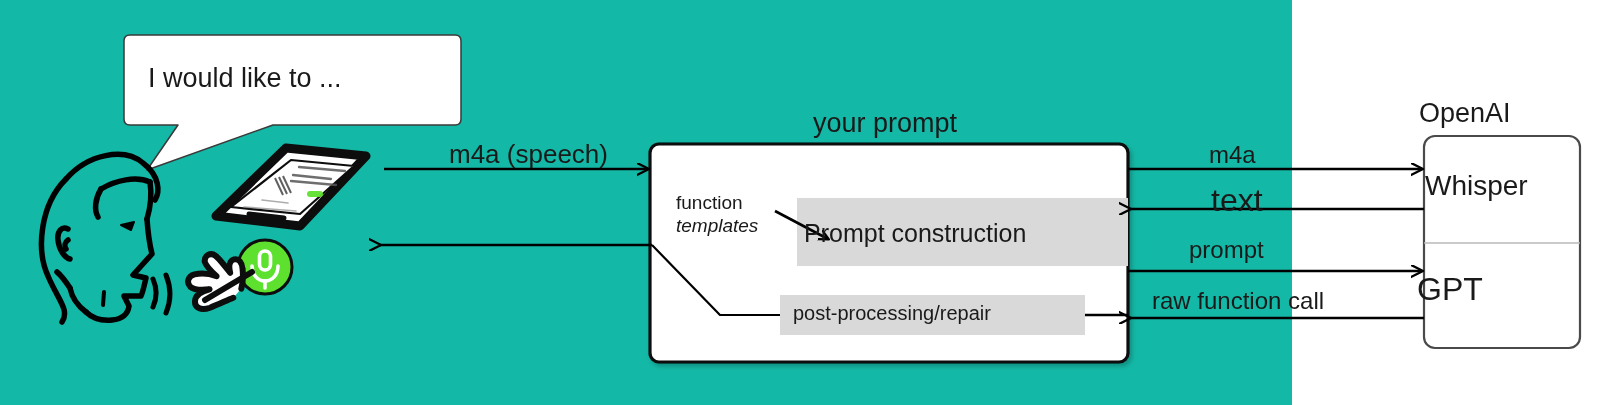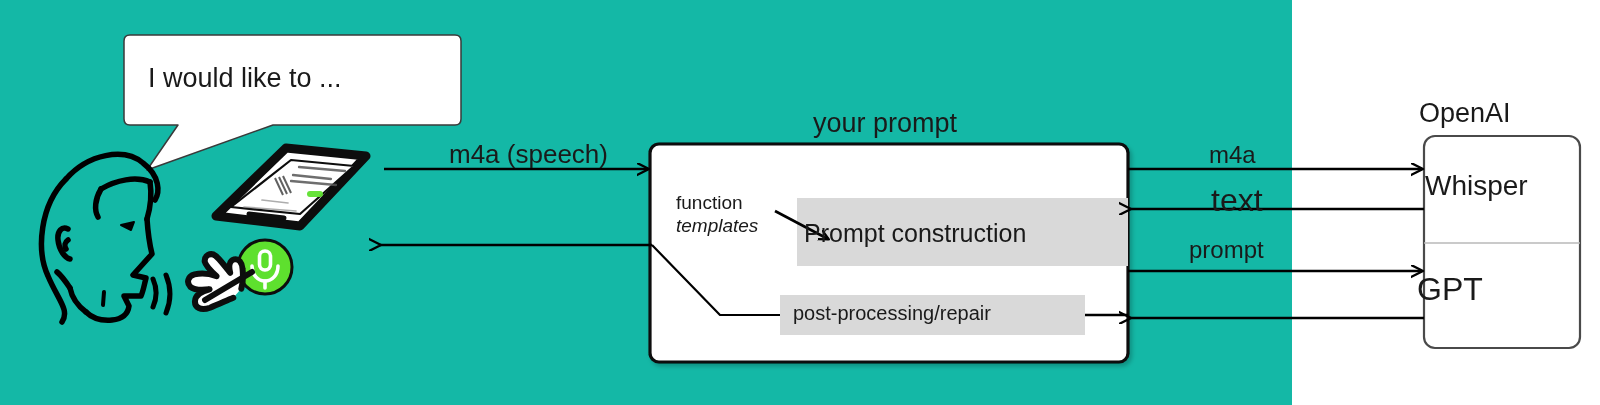--- a/index.html
+++ b/index.html
@@ -192,14 +192,15 @@
   <div class="lbl" style="left:804px;top:219px;font-size:25px;">Prompt construction</div>
   <div class="lbl" style="left:793px;top:302px;font-size:20px;">post-processing/repair</div>
 
   <div class="lbl" style="left:676px;top:192px;font-size:19px;">function</div>
   <div class="lbl" style="left:676px;top:215px;font-size:19px;font-style:italic;">templates</div>
 
   <div class="lbl" style="left:449px;top:140px;font-size:26px;">m4a (speech)</div>
   <div class="lbl" style="left:1209px;top:142px;font-size:24px;">m4a</div>
   <div class="lbl" style="left:1211px;top:183px;font-size:32px;">text</div>
   <div class="lbl" style="left:1189px;top:237px;font-size:24px;">prompt</div>
+  <div class="lbl" style="left:1152px;top:288px;font-size:24px;">raw function call</div>
 
 </div>
 
 </body></html>

